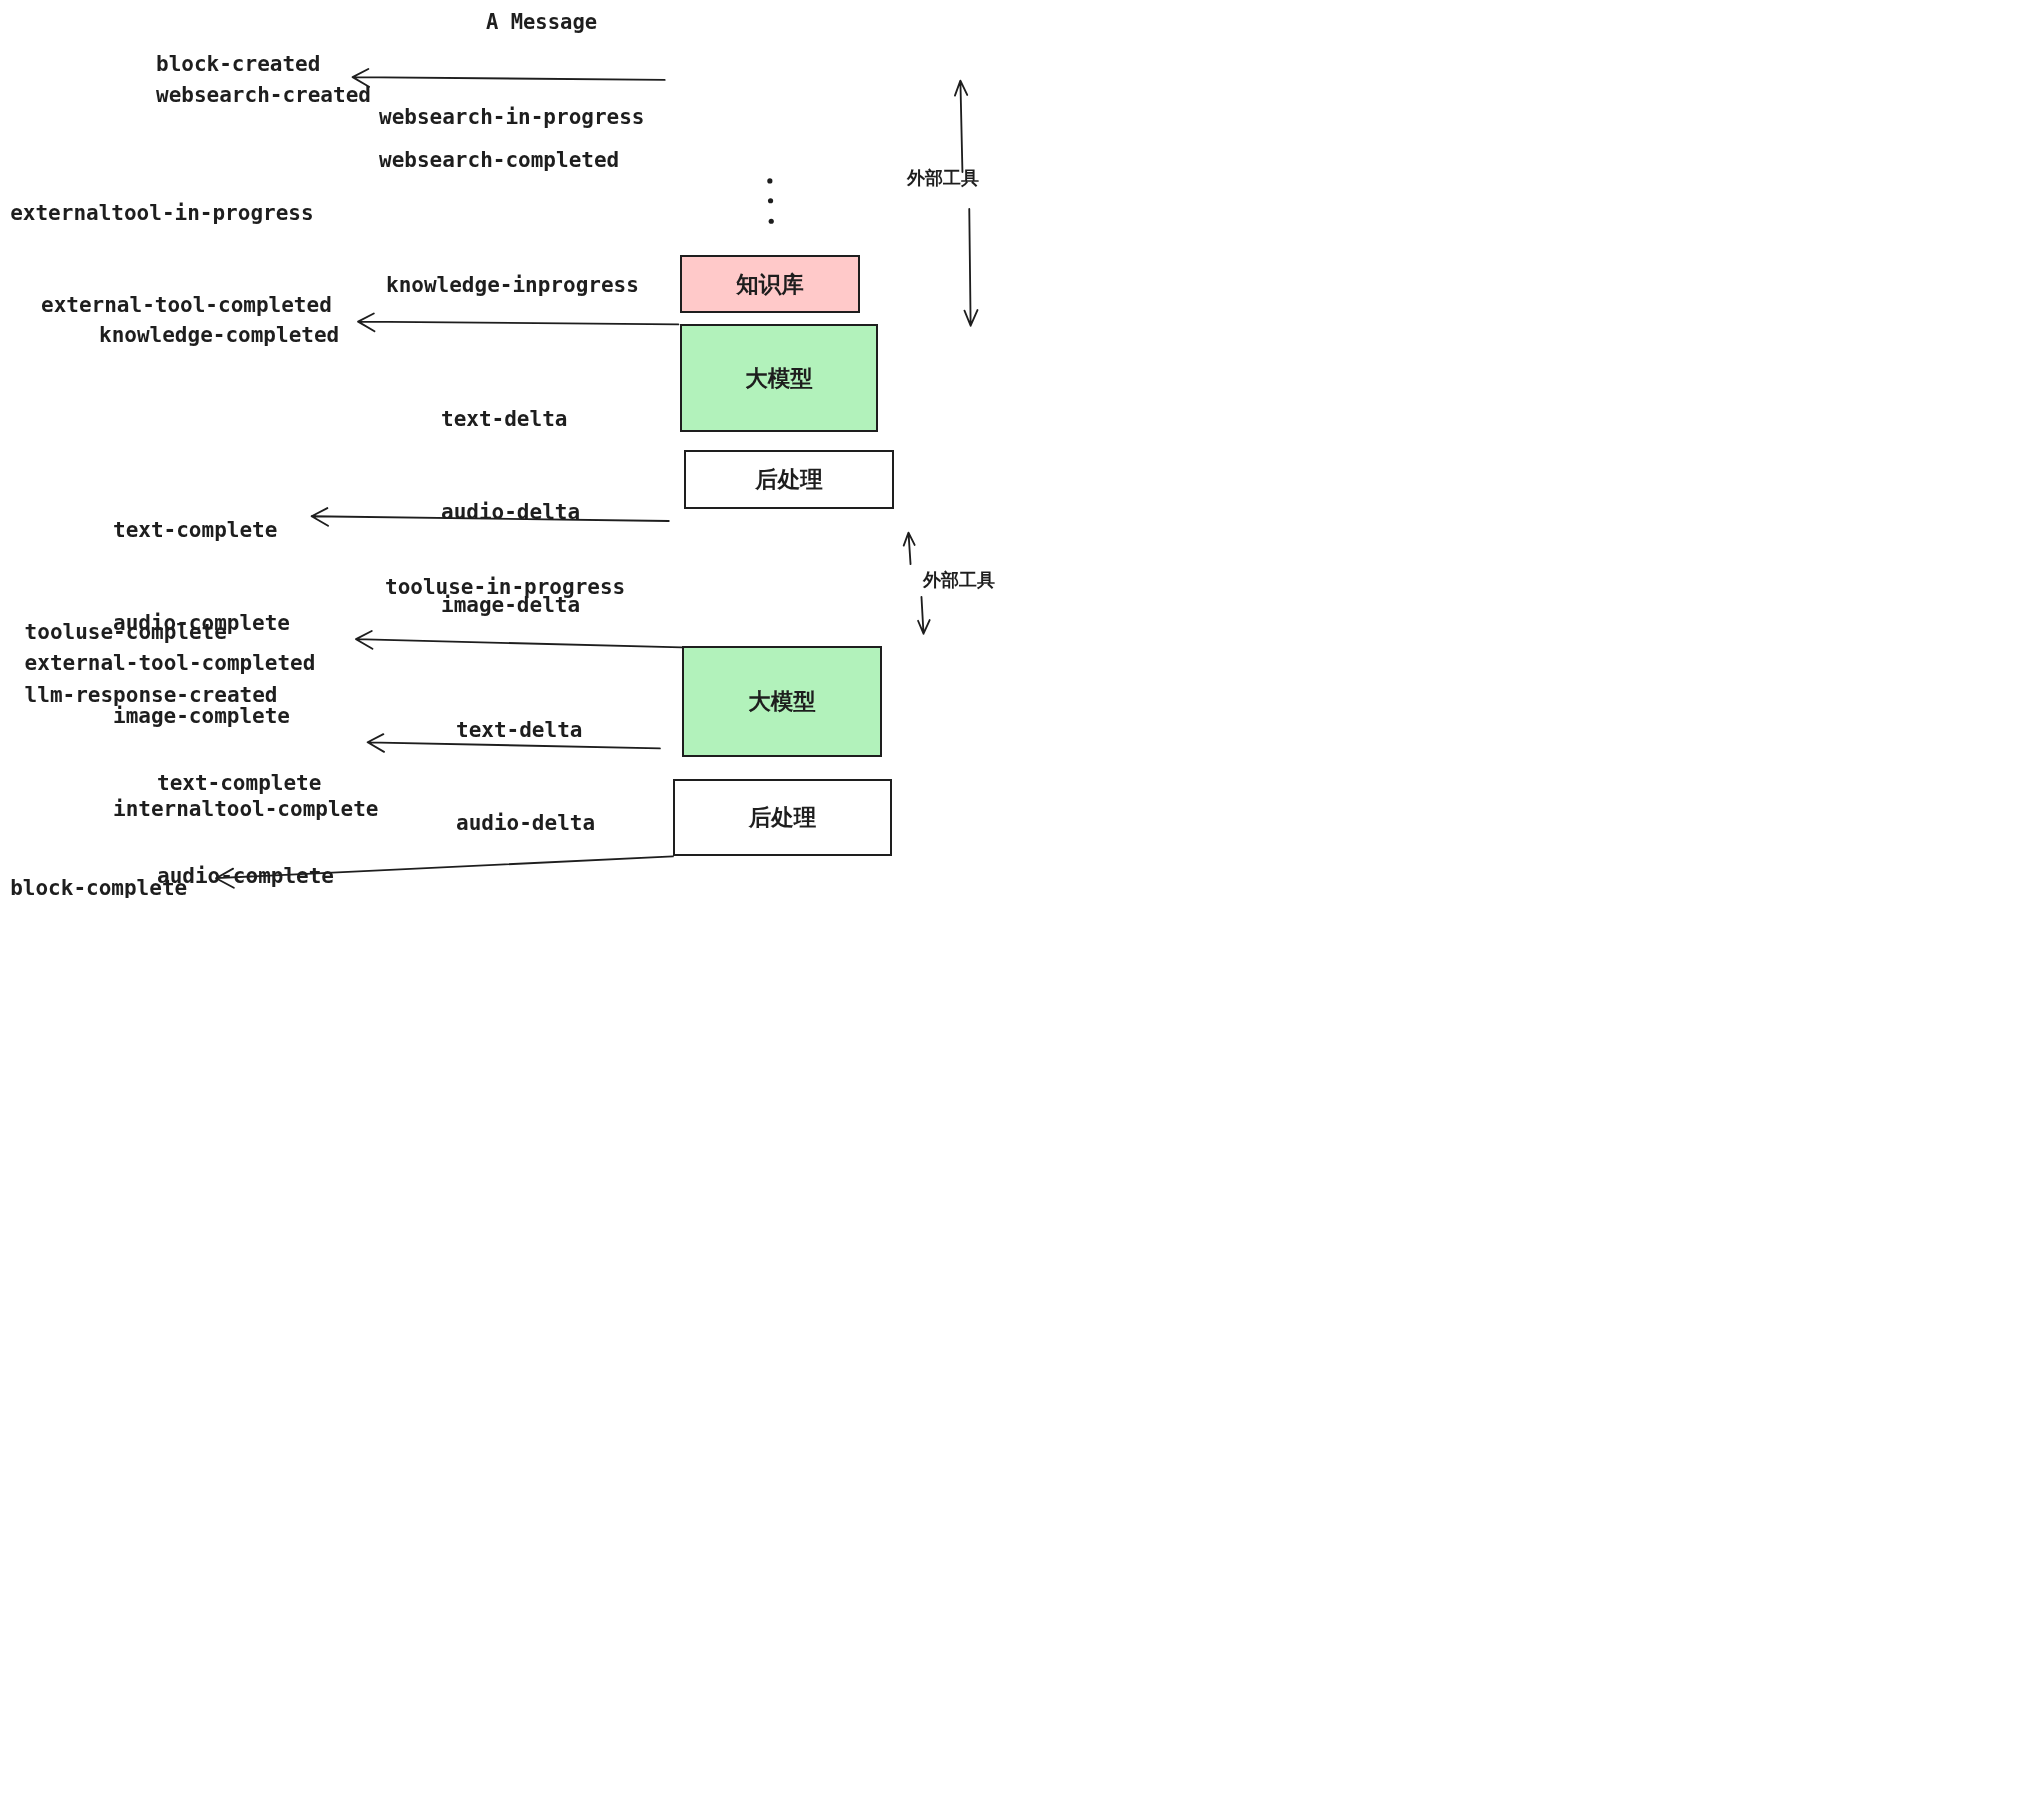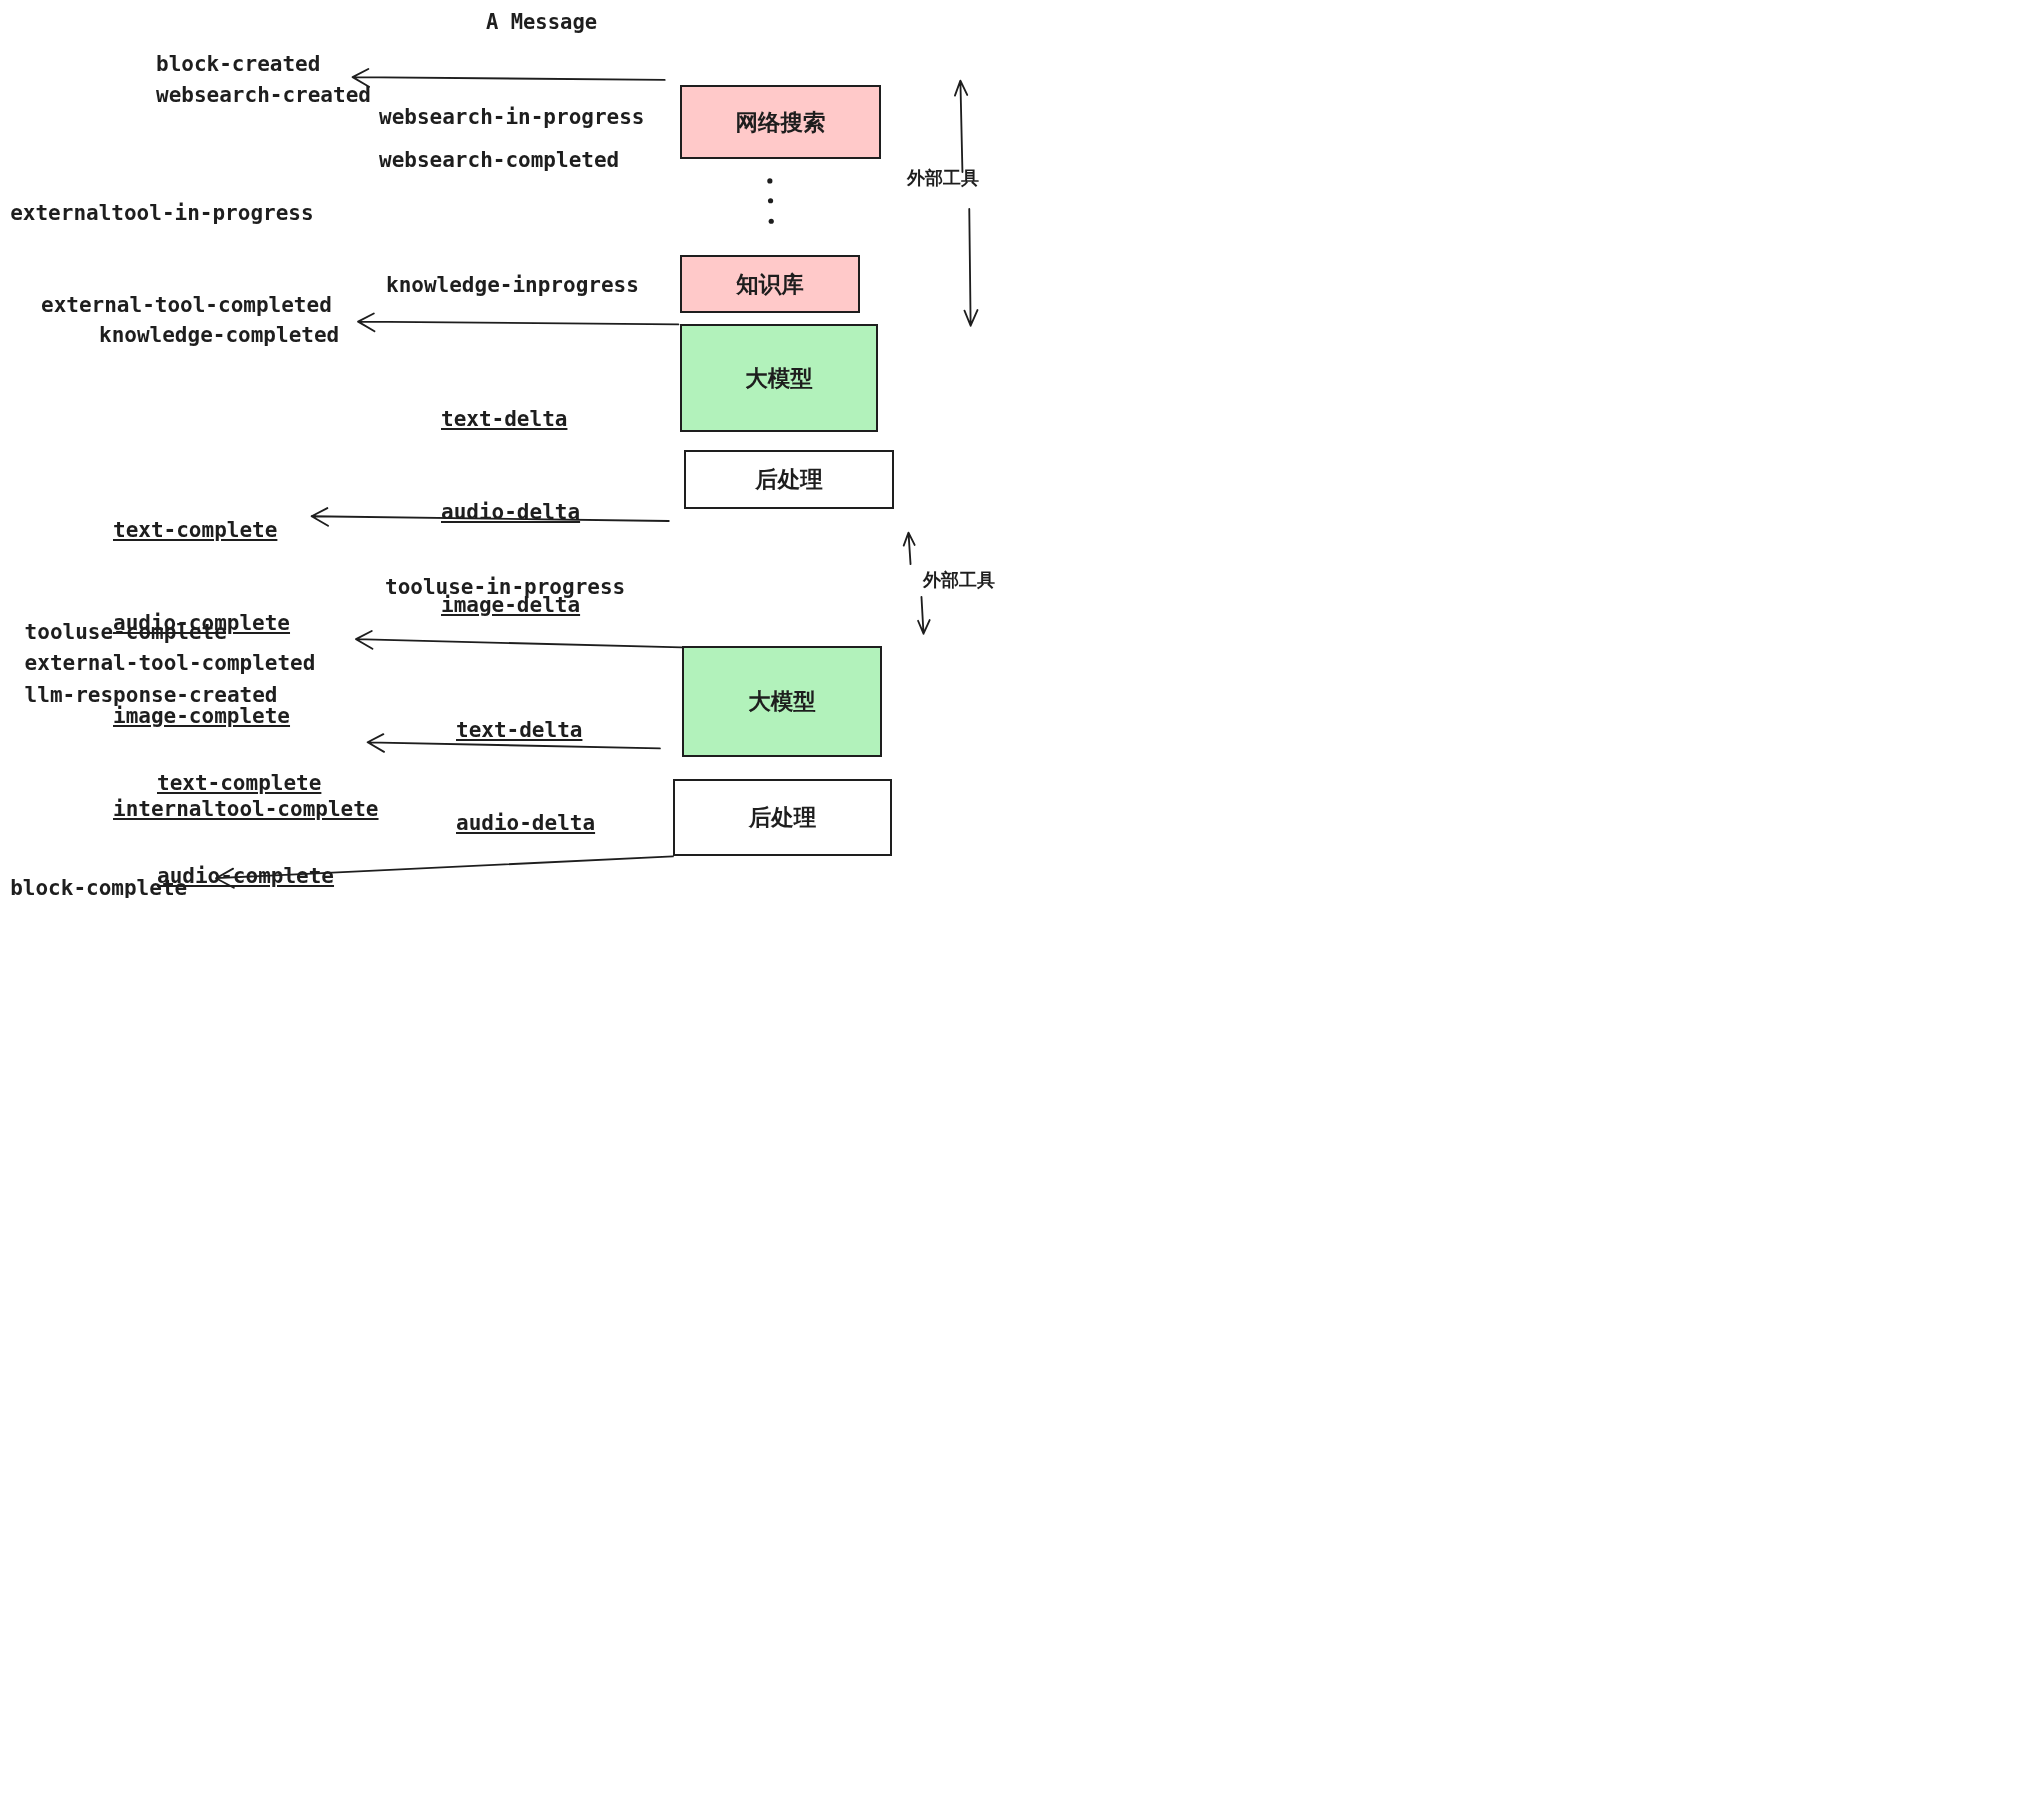--- a/index.html
+++ b/index.html
@@ -15,21 +15,21 @@
   }
   .evt {
     position: absolute;
     font-family: "DejaVu Sans Mono", "Liberation Mono", monospace;
     font-weight: 600;
     font-size: 21px;
     line-height: 31px;
     white-space: pre;
     color: #1e1e1e;
   }
-  .evt.cluster div { line-height: 31px; text-decoration: underline; }
+  .evt.cluster div { line-height: 31px; }
   .title {
     position: absolute;
     font-family: "DejaVu Sans Mono", "Liberation Mono", monospace;
     font-weight: 700;
     font-size: 20.5px;
     color: #1e1e1e;
   }
   .box {
     position: absolute;
     border: 2px solid #1e1e1e;
@@ -103,23 +103,20 @@
   <div class="evt cluster" style="left:157px; top:706px; line-height:31px;">
     <div>text-complete</div>
     <div>audio-complete</div>
     
     
     
   </div>
 
   <div class="evt" style="left:10.2px; top:873px;">block-complete</div>
 
-  <div class="box" style="left: 680px; top: 85px; width: 201px; height: 74px; background: rgb(255, 201, 201);">
-    <span>网络搜索</span>
-  </div>
 
   <div class="box" style="left: 680px; top: 255px; width: 180px; height: 58px; background: rgb(255, 201, 201);">
     <span>知识库</span>
   </div>
 
   <div class="box" style="left: 680px; top: 324px; width: 198px; height: 108px; background: rgb(178, 242, 187);">
     <span>大模型</span>
   </div>
 
   <div class="box" style="left: 684px; top: 450px; width: 210px; height: 59px; background: rgb(255, 255, 255);">

